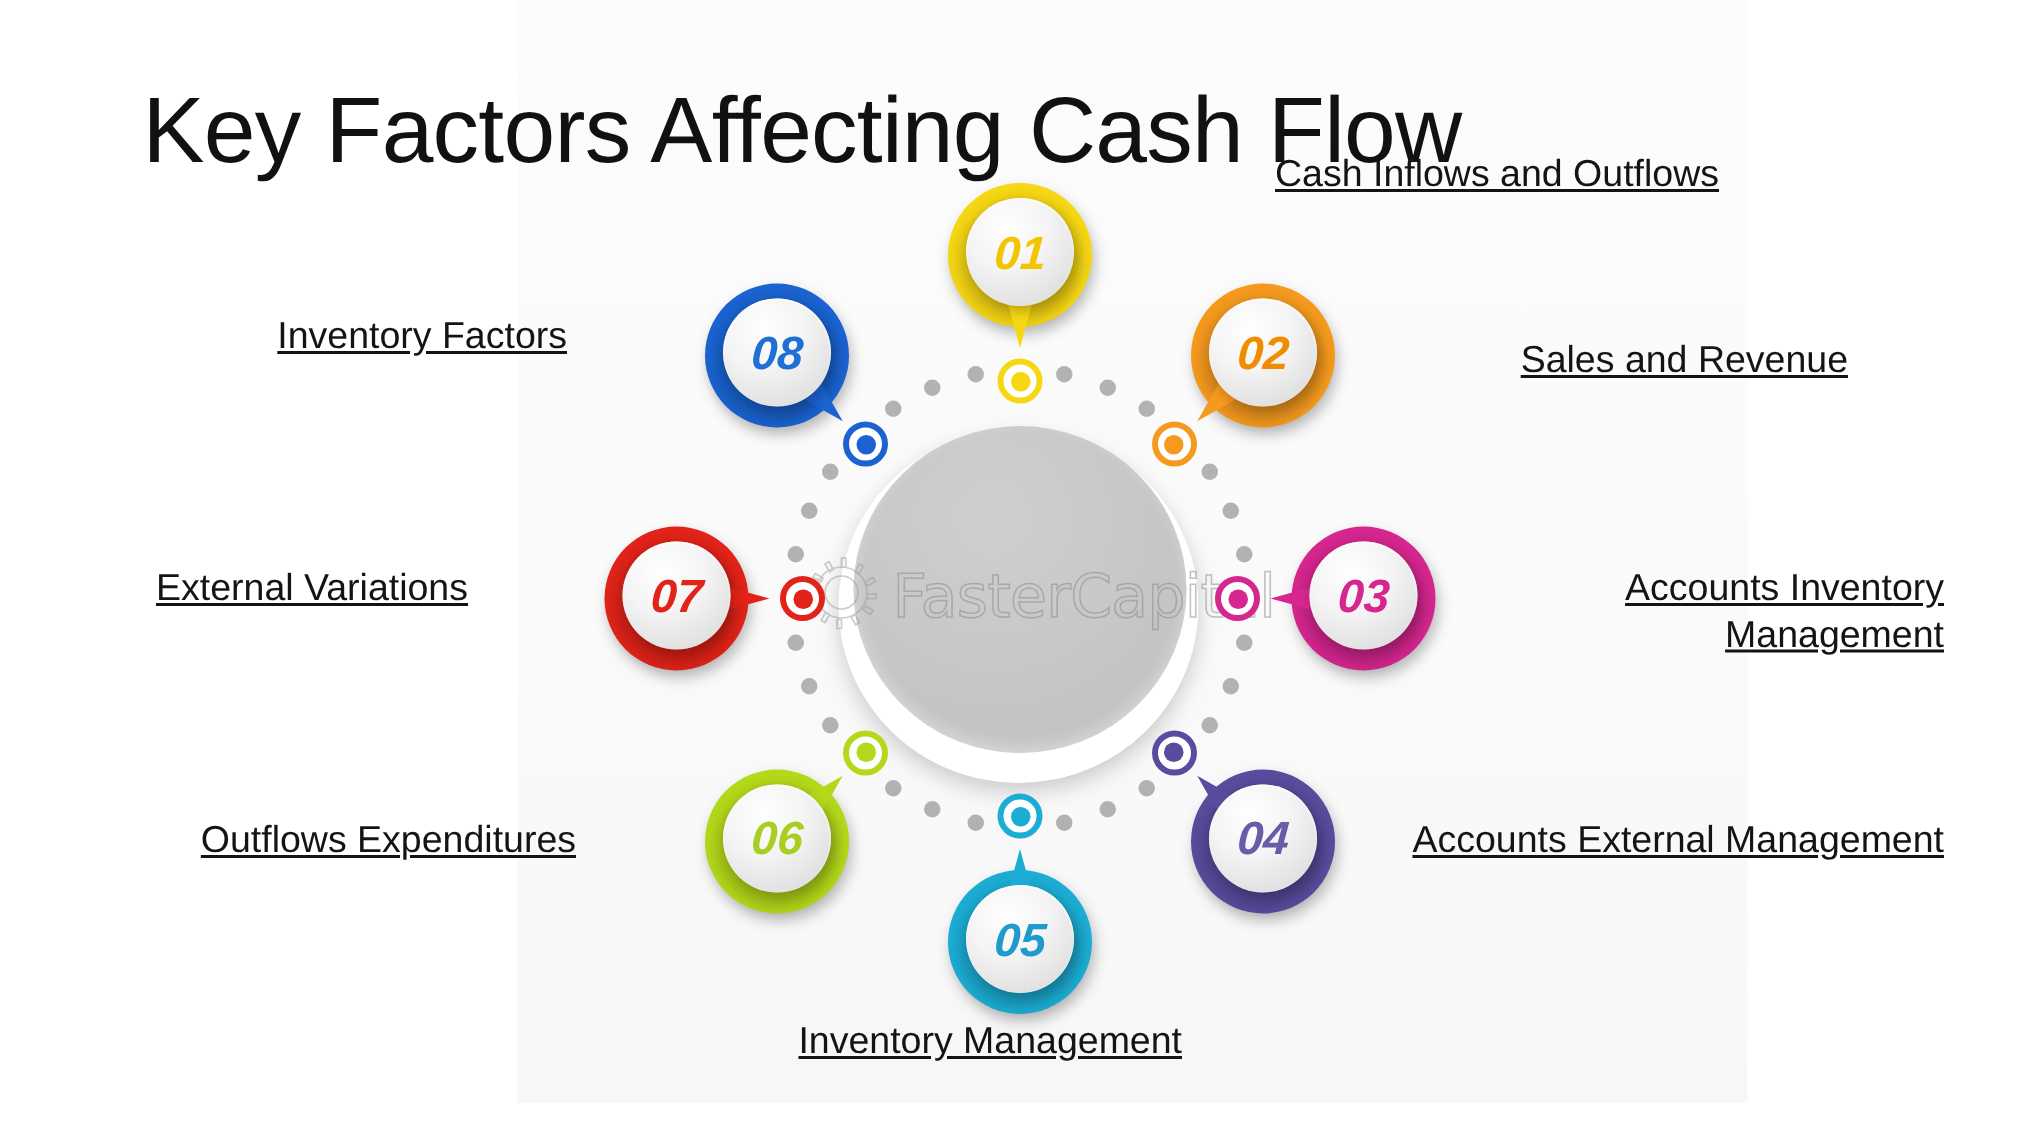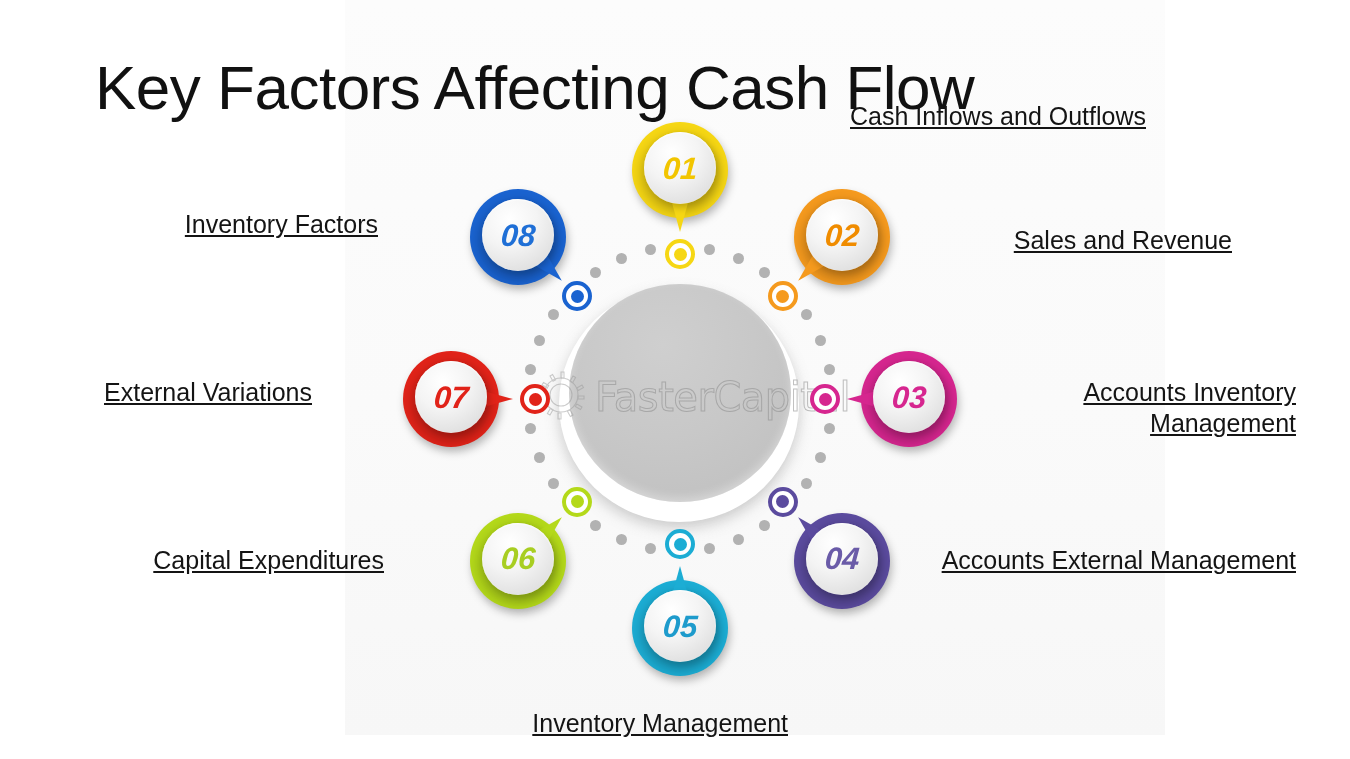--- a/index.html
+++ b/index.html
@@ -270,19 +270,19 @@
         </div>
       </div>
     </div>
 
   <div id="labels">
       <div class="lbl left" style="left: 726px; top: 101px; width: 420px;">Cash Inflows and Outflows</div>
       <div class="lbl left" style="left: 892px; top: 209px; width: 340px; margin-top: 16px;">Sales and Revenue</div>
       <div class="lbl left" style="left: 966px; top: 377px; width: 330px;">Accounts Inventory
 Management</div>
       <div class="lbl left" style="left: 896px; top: 545px; width: 400px;">Accounts External Management</div>
-      <div class="lbl left" style="left: 488px; top: 679px; width: 300px; margin-top: 29px;">Inventory Management</div>
-      <div class="lbl left" style="left: 84px; top: 545px; width: 300px;">Capital Expenditures</div>
+      <div class="lbl left" style="left: 488px; top: 679px; width: 300px;">Inventory Management</div>
+      <div class="lbl left" style="left: 84px; top: 545px; width: 300px;">Outflows Expenditures</div>
       <div class="lbl left" style="left: 12px; top: 377px; width: 300px;">External Variations</div>
       <div class="lbl left" style="left: 78px; top: 209px; width: 300px;">Inventory Factors</div>
     </div>
 
 </div>
 
 </body></html>

